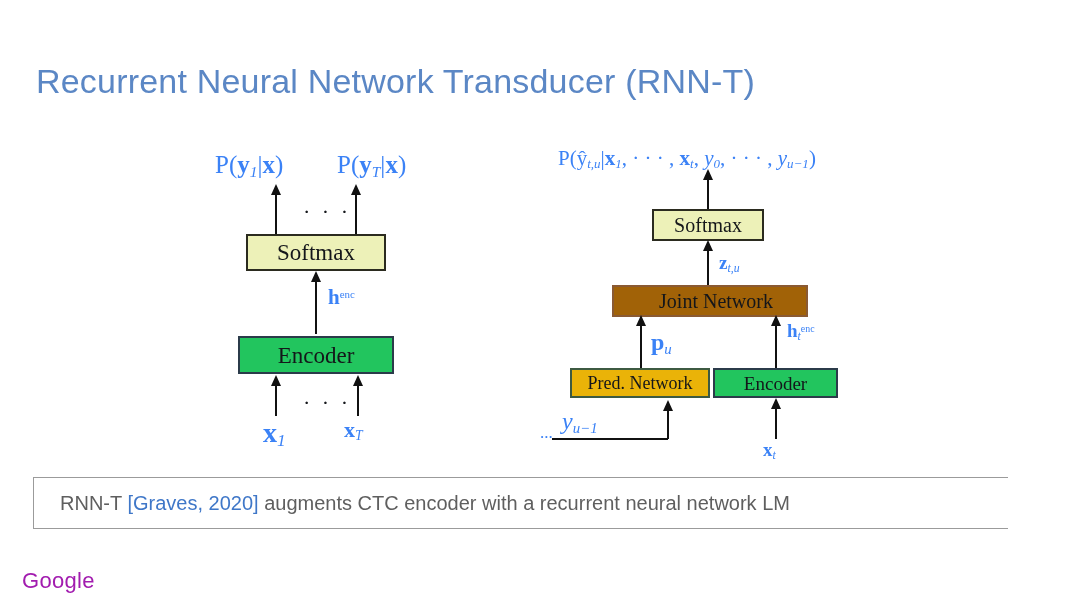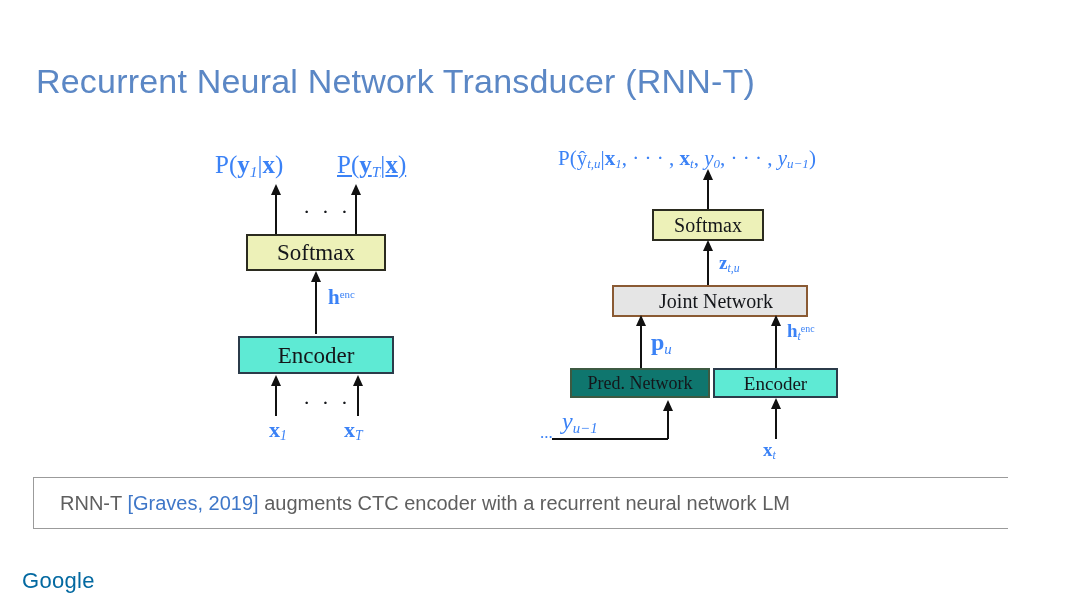--- a/index.html
+++ b/index.html
@@ -38,23 +38,23 @@
     border: 2px solid #c2410c;
     font-family: "Liberation Serif", serif;
     color: #14161a;
     display: flex;
     align-items: center;
     justify-content: center;
     white-space: nowrap;
     line-height: 1;
   }
   .node.softmax { background: #edf1b8; border-color: #2b2b1f; }
-  .node.encoder { background: #5eead4; border-color: #2b3b4a; }
-  .node.joint   { background: #e5e5e5; border-color: #8a5a33; padding-left: 12px; }
-  .node.pred    { background: #0f766e; border-color: #3d5a42; }
+  .node.encoder { background: #22c55e; border-color: #2b3b4a; }
+  .node.joint   { background: #a16207; border-color: #8a5a33; padding-left: 12px; }
+  .node.pred    { background: #eab308; border-color: #3d5a42; }
 
   
   .arrow-up {
     position: absolute;
     width: 0;
     border-left: 2px solid #111111;
   }
   .arrow-up::after {
     content: "";
     position: absolute;
@@ -111,52 +111,52 @@
     white-space: nowrap;
   }
   #caption-text .cite { color: #3f77c8; }
 
   
   #google-logo {
     position: absolute;
     left: 22px;
     top: 568px;
     font-size: 22px;
-    color: #0369a1;
+    color: #a21caf;
     letter-spacing: 0.3px;
   }
 </style>
 </head>
 <body>
 
 <div id="slide">
 
   <div id="slide-title">Recurrent Neural Network Transducer (RNN-T)</div>
 
   <div class="dgm" style="left:0; top:0; width:500px; height:460px;">
 
     <div class="mlabel" style="left:215px; top:152px; font-size:25px;">P(<b>y</b><sub>1</sub>|<b>x</b>)</div>
-    <div class="mlabel" style="left:337px; top:152px; font-size:25px;text-decoration:underline;">P(<b>y</b><sub>T</sub>|<b>x</b>)</div>
+    <div class="mlabel" style="left:337px; top:152px; font-size:25px;">P(<b>y</b><sub>T</sub>|<b>x</b>)</div>
 
     <div class="arrow-up" style="left:275px; top:193px; height:42px;"></div>
     <div class="arrow-up" style="left:355px; top:193px; height:42px;"></div>
     <div class="dots" style="left:303px; top:201px; font-size:22px;">· · ·</div>
 
     <div class="node softmax" style="left:246px; top:234px; width:140px; height:37px; font-size:23px;">Softmax</div>
 
     <div class="arrow-up" style="left:315px; top:280px; height:54px;"></div>
     <div class="mlabel" style="left:328px; top:287px; font-size:21px;"><b>h</b><sup>enc</sup></div>
 
     <div class="node encoder" style="left:238px; top:336px; width:156px; height:38px; font-size:23px;">Encoder</div>
 
     <div class="arrow-up" style="left:275px; top:384px; height:32px;"></div>
     <div class="arrow-up" style="left:357px; top:384px; height:32px;"></div>
     <div class="dots" style="left:303px; top:392px; font-size:22px;">· · ·</div>
 
-    <div class="mlabel" style="left:269px; top:419px; font-size:22px;"><b>x</b><sub>1</sub></div>
+    <div class="mlabel" style="left:263px; top:419px; font-size:28px;"><b>x</b><sub>1</sub></div>
     <div class="mlabel" style="left:344px; top:419px; font-size:22px;"><b>x</b><sub>T</sub></div>
   </div>
 
   <div class="dgm" style="left:500px; top:0; width:580px; height:470px;">
 
     <div class="mlabel" style="left:58px; top:148px; font-size:21px;">P(ŷ<sub>t,u</sub>|<b>x</b><sub>1</sub>, · · · , <b>x</b><sub>t</sub>, <i>y</i><sub>0</sub>, · · · , <i>y</i><sub>u−1</sub>)</div>
 
     <div class="arrow-up" style="left:207px; top:178px; height:31px;"></div>
 
     <div class="node softmax" style="left:152px; top:209px; width:112px; height:32px; font-size:20px;">Softmax</div>
@@ -180,19 +180,19 @@
     <div class="arrow-up" style="left:167px; top:409px; height:30px;"></div>
     <div class="mlabel" style="left:40px; top:424px; font-size:17px;">...</div>
     <div class="mlabel" style="left:62px; top:409px; font-size:24px;"><i>y</i><sub>u−1</sub></div>
 
     <div class="arrow-up" style="left:275px; top:407px; height:32px;"></div>
     <div class="mlabel" style="left:263px; top:440px; font-size:19px;"><b>x</b><sub>t</sub></div>
   </div>
 
   <div id="caption-box">
     <div id="caption-text">
-      <span>RNN-T </span><span class="cite">[Graves, 2019]</span><span> augments CTC encoder with a recurrent neural network LM</span>
+      <span>RNN-T </span><span class="cite">[Graves, 2020]</span><span> augments CTC encoder with a recurrent neural network LM</span>
     </div>
   </div>
 
   <div id="google-logo">Google</div>
 
 </div>
 
 </body></html>

